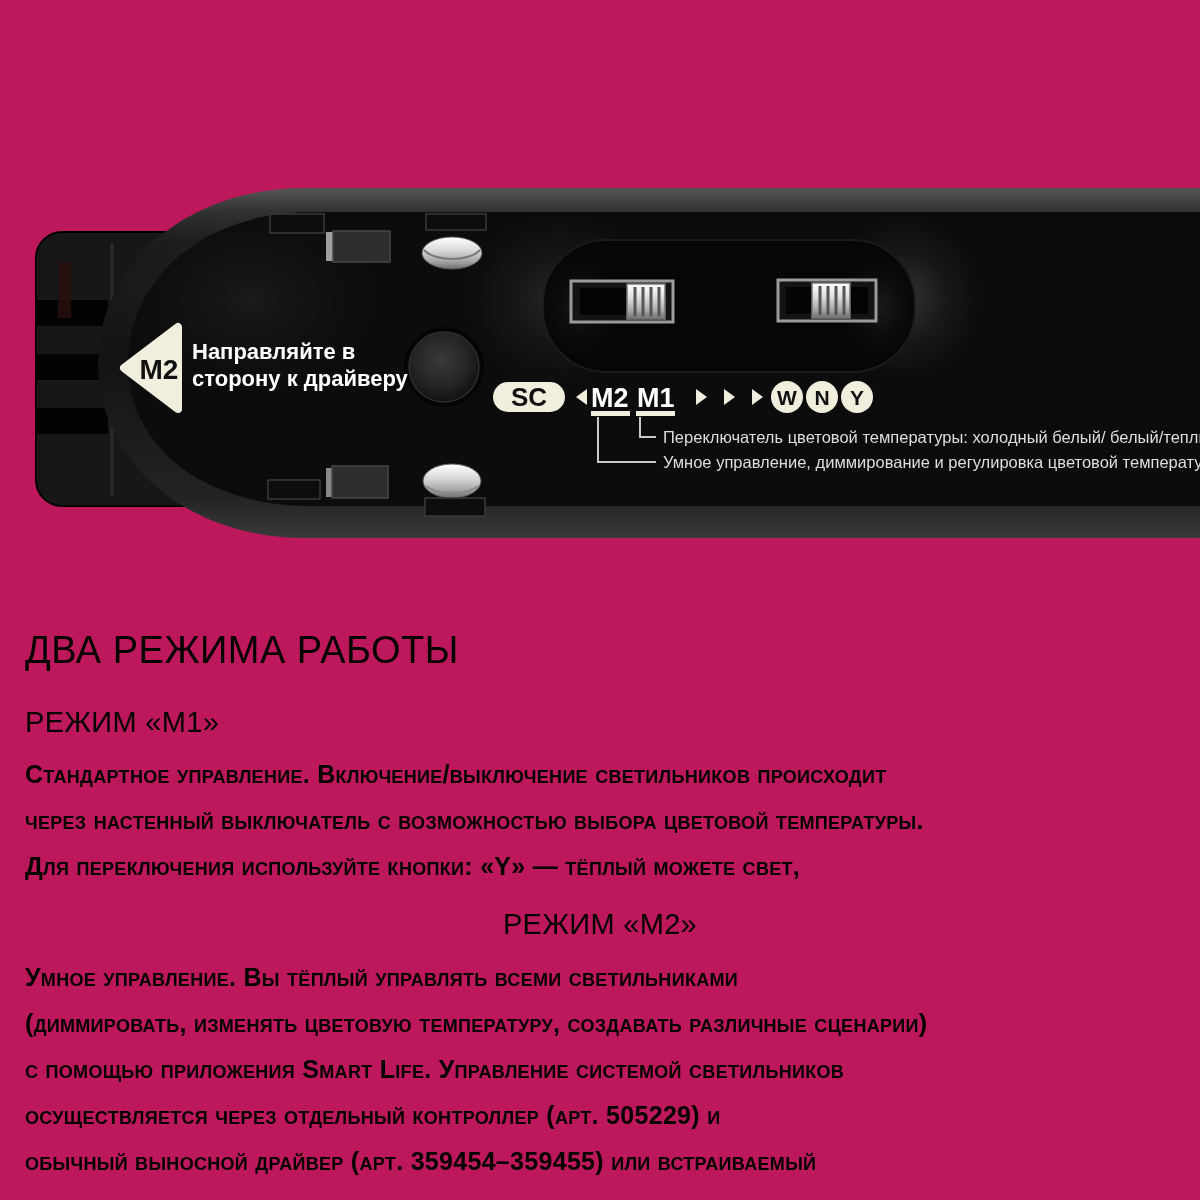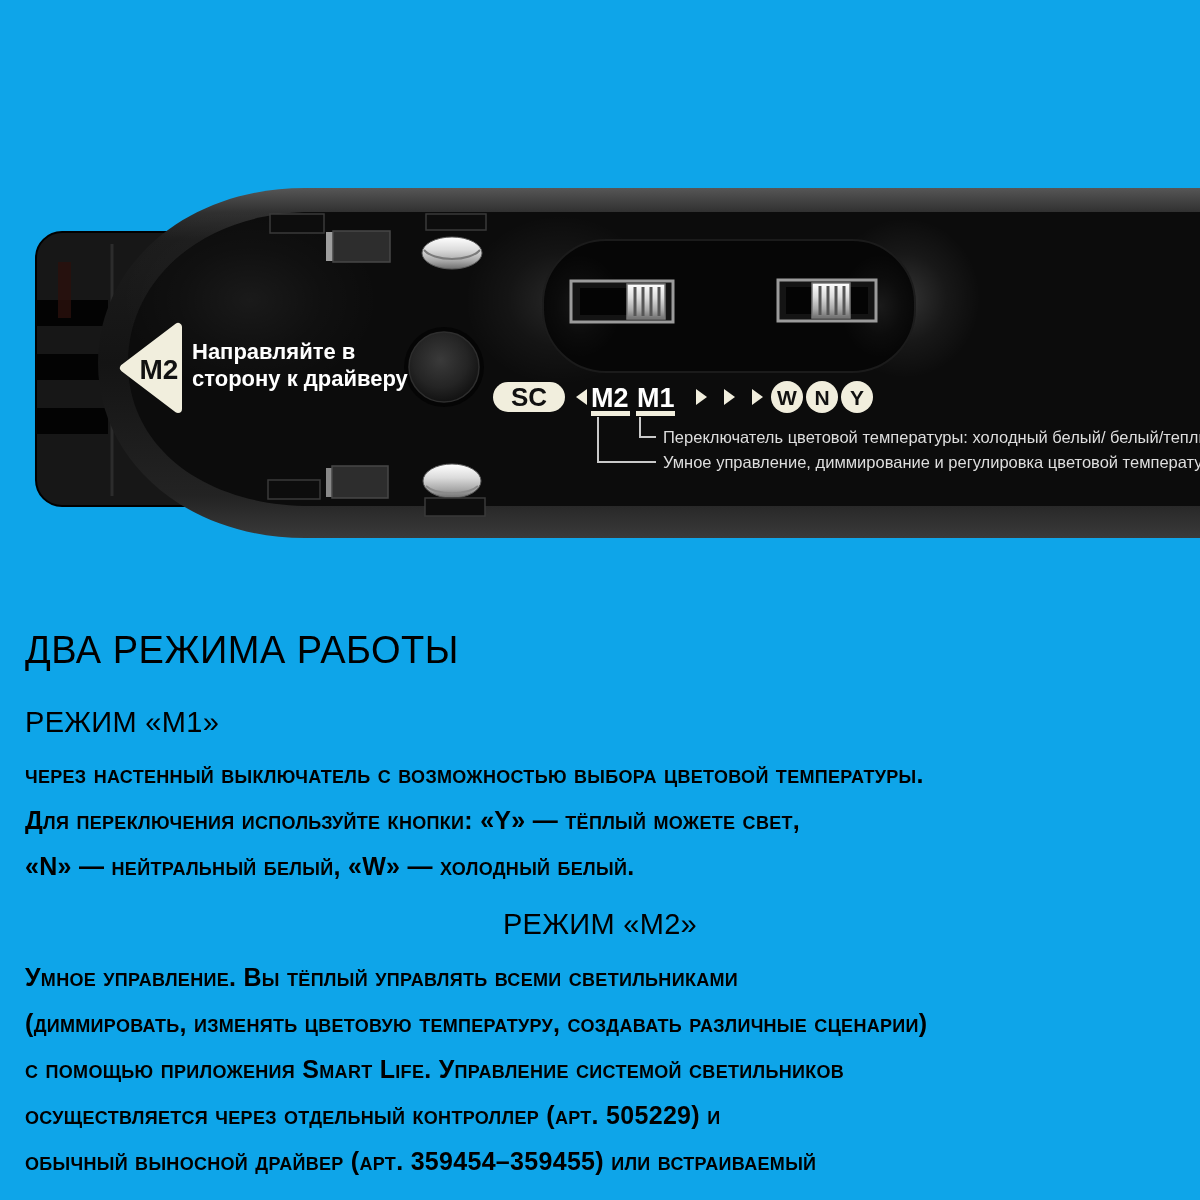--- a/index.html
+++ b/index.html
@@ -1,16 +1,16 @@
 <!DOCTYPE html>
 <html><head>
 <meta charset="utf-8">
 <style>
   html,body{margin:0;padding:0;background:#ffffff;}
-  .page{position:relative;width:1200px;height:1200px;background:#0ea5e9;overflow:hidden;
+  .page{position:relative;width:1200px;height:1200px;background:#be185d;overflow:hidden;
         font-family:"Liberation Sans","DejaVu Sans",sans-serif;color:#000;}
   .photo{position:absolute;top:0;left:0;width:1200px;height:615px;}
   .photo svg{display:block;}
 
   .content{position:absolute;top:615px;left:0;width:1200px;padding:0 25px;box-sizing:border-box;}
   .title{margin:16px 0 0;font-size:38px;line-height:1.05;font-weight:normal;letter-spacing:.5px;}
   .mode-heading{margin:36px 0 0;font-size:29px;line-height:1.05;font-weight:normal;letter-spacing:.3px;}
   .mode-heading.m2{margin-top:20px;text-align:center;}
   .para{margin:14px 0 0;}
   .pline{font-size:25px;line-height:46px;font-weight:bold;font-variant:small-caps;
@@ -178,23 +178,23 @@
       <text x="663" y="443" class="t-grey" font-size="16.5">Переключатель цветовой температуры: холодный белый/ белый/теплый белый</text>
       <text x="663" y="468" class="t-grey" font-size="16.5">Умное управление, диммирование и регулировка цветовой температуры</text>
     </svg>
   </div>
 
   <div class="content">
     <h1 class="title">ДВА РЕЖИМА РАБОТЫ</h1>
 
     <h2 class="mode-heading">РЕЖИМ «М1»</h2>
     <div class="para">
+      <div class="pline">Стандартное управление. Включение/выключение светильников происходит</div>
       <div class="pline">через настенный выключатель с возможностью выбора цветовой температуры.</div>
       <div class="pline">Для переключения используйте кнопки: «Y» — тёплый можете свет,</div>
-      <div class="pline">«N» — нейтральный белый, «W» — холодный белый.</div>
     </div>
 
     <h2 class="mode-heading m2">РЕЖИМ «М2»</h2>
     <div class="para">
       <div class="pline">Умное управление. Вы тёплый управлять всеми светильниками</div>
       <div class="pline">(диммировать, изменять цветовую температуру, создавать различные сценарии)</div>
       <div class="pline">с помощью приложения Smart Life. Управление системой светильников</div>
       <div class="pline">осуществляется через отдельный контроллер (арт. 505229) и</div>
       <div class="pline">обычный выносной драйвер (арт. 359454–359455) или встраиваемый</div>
 

